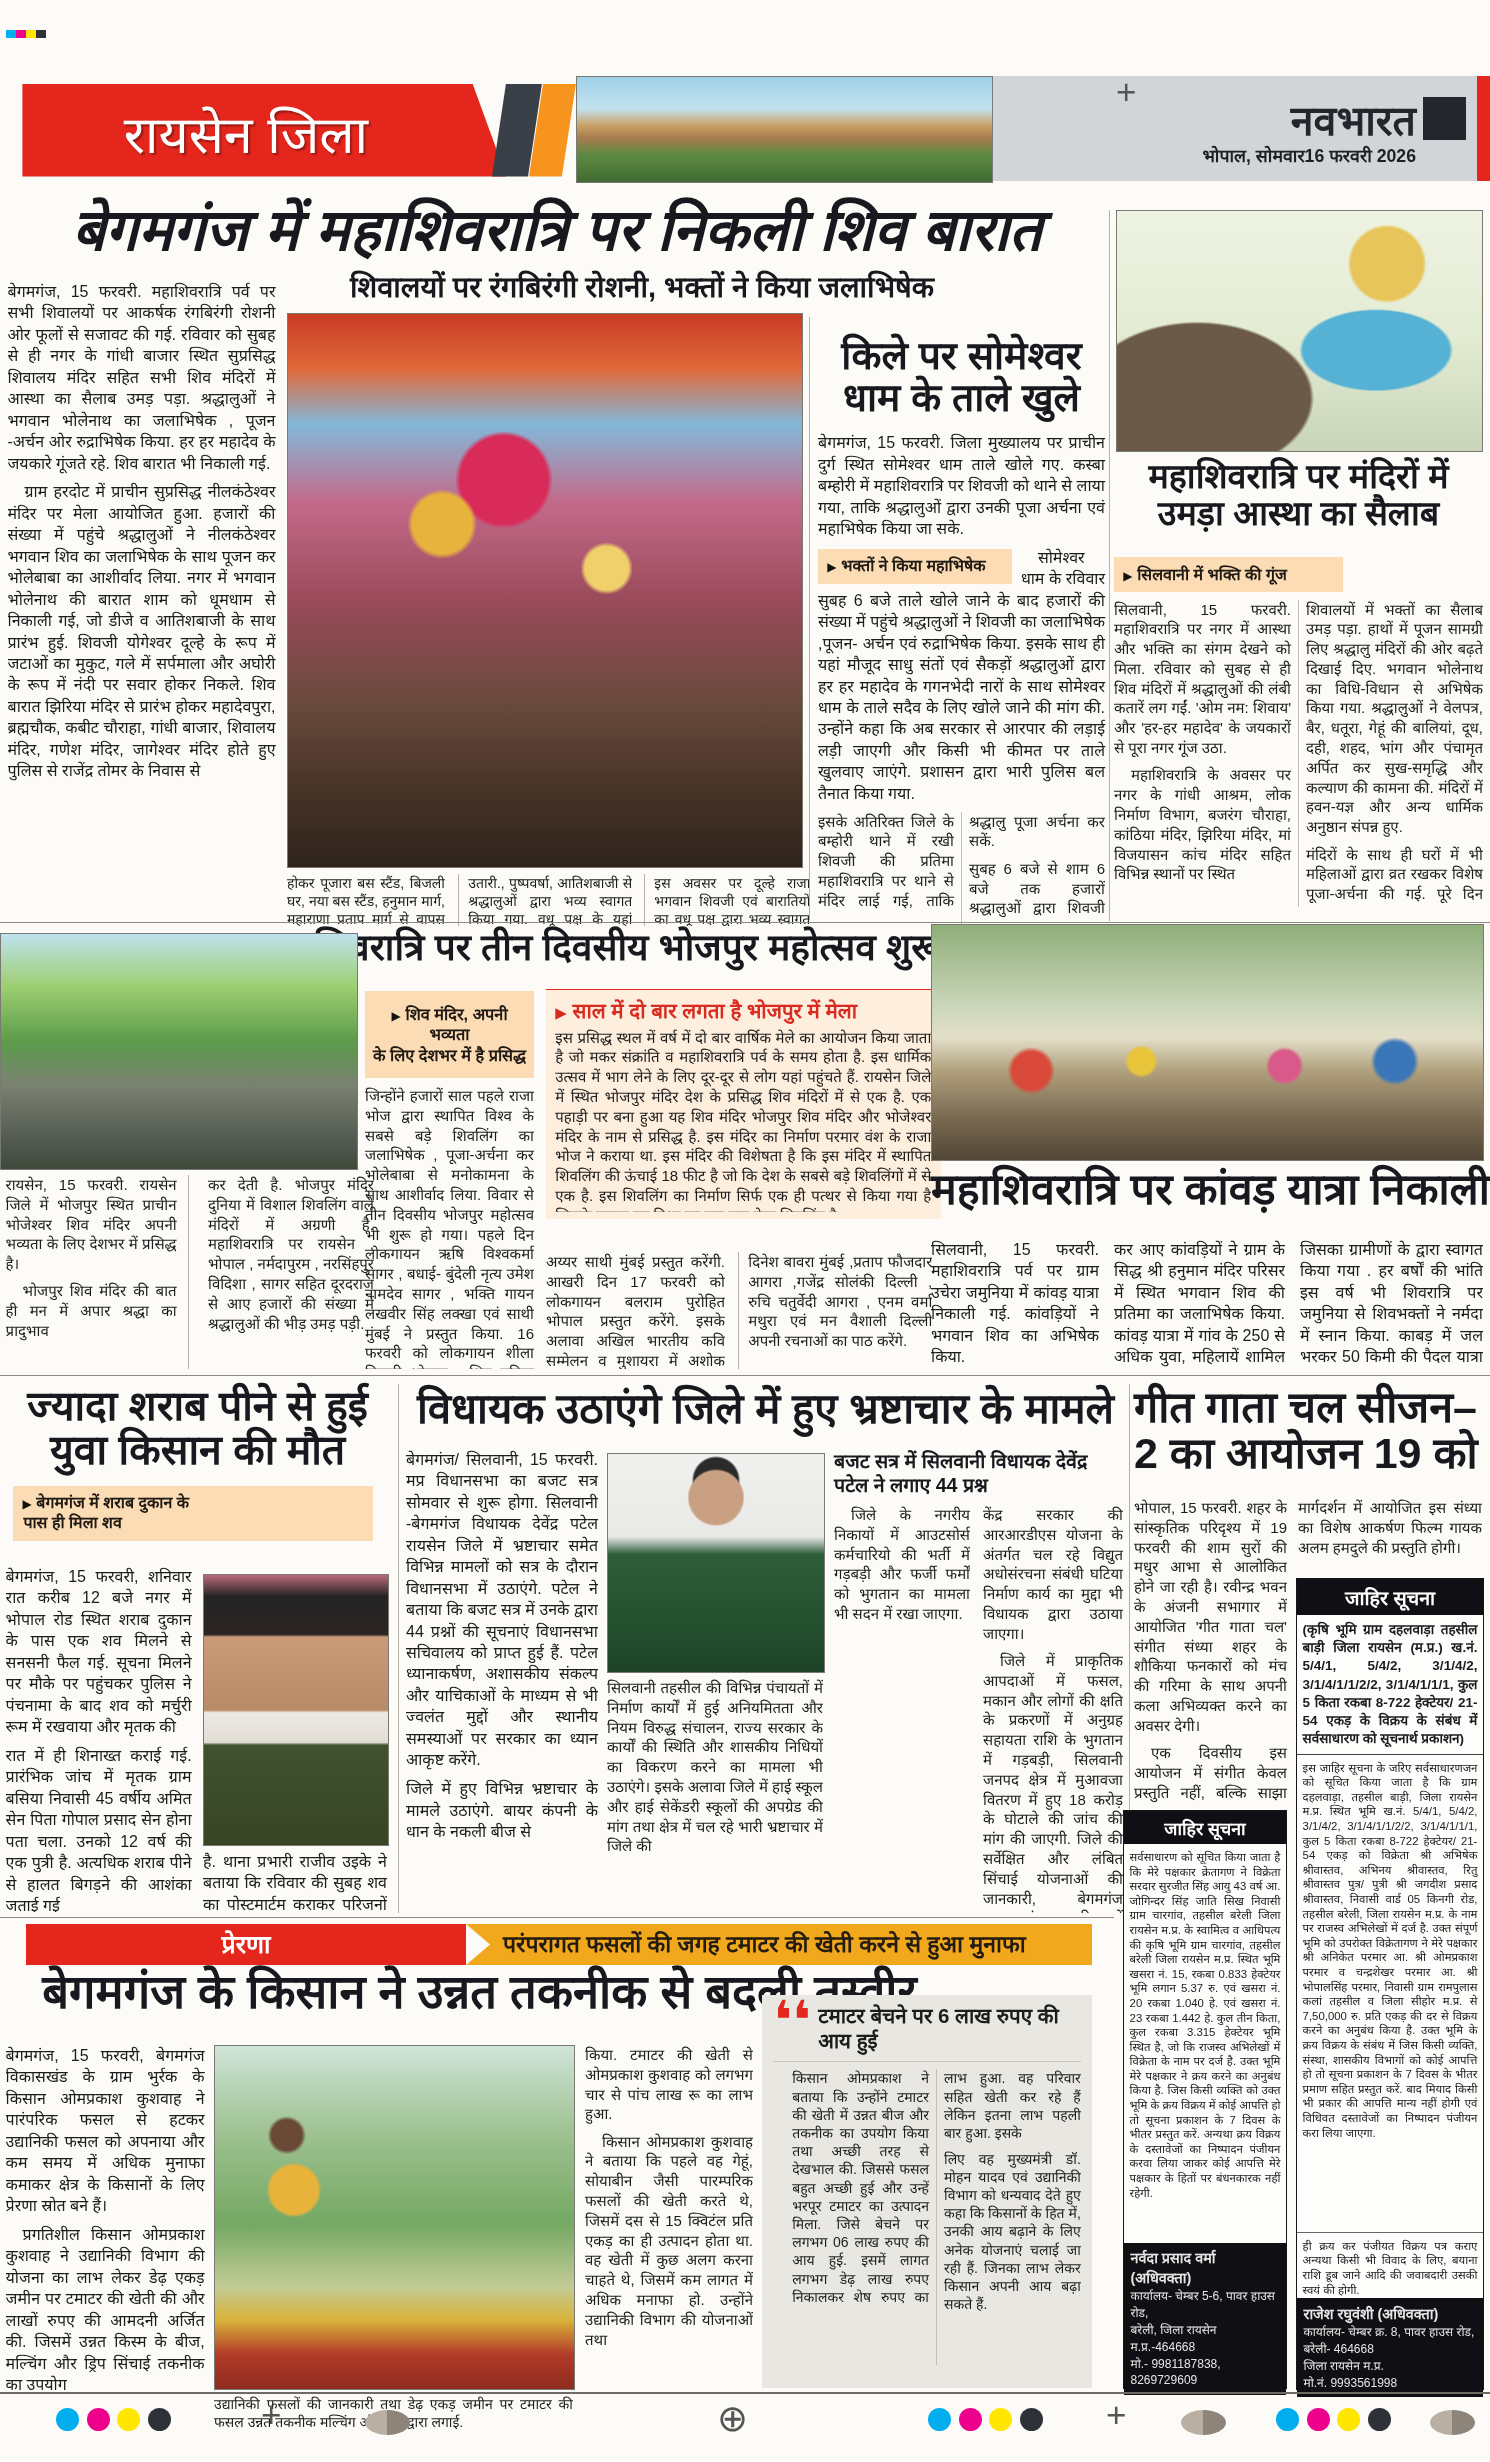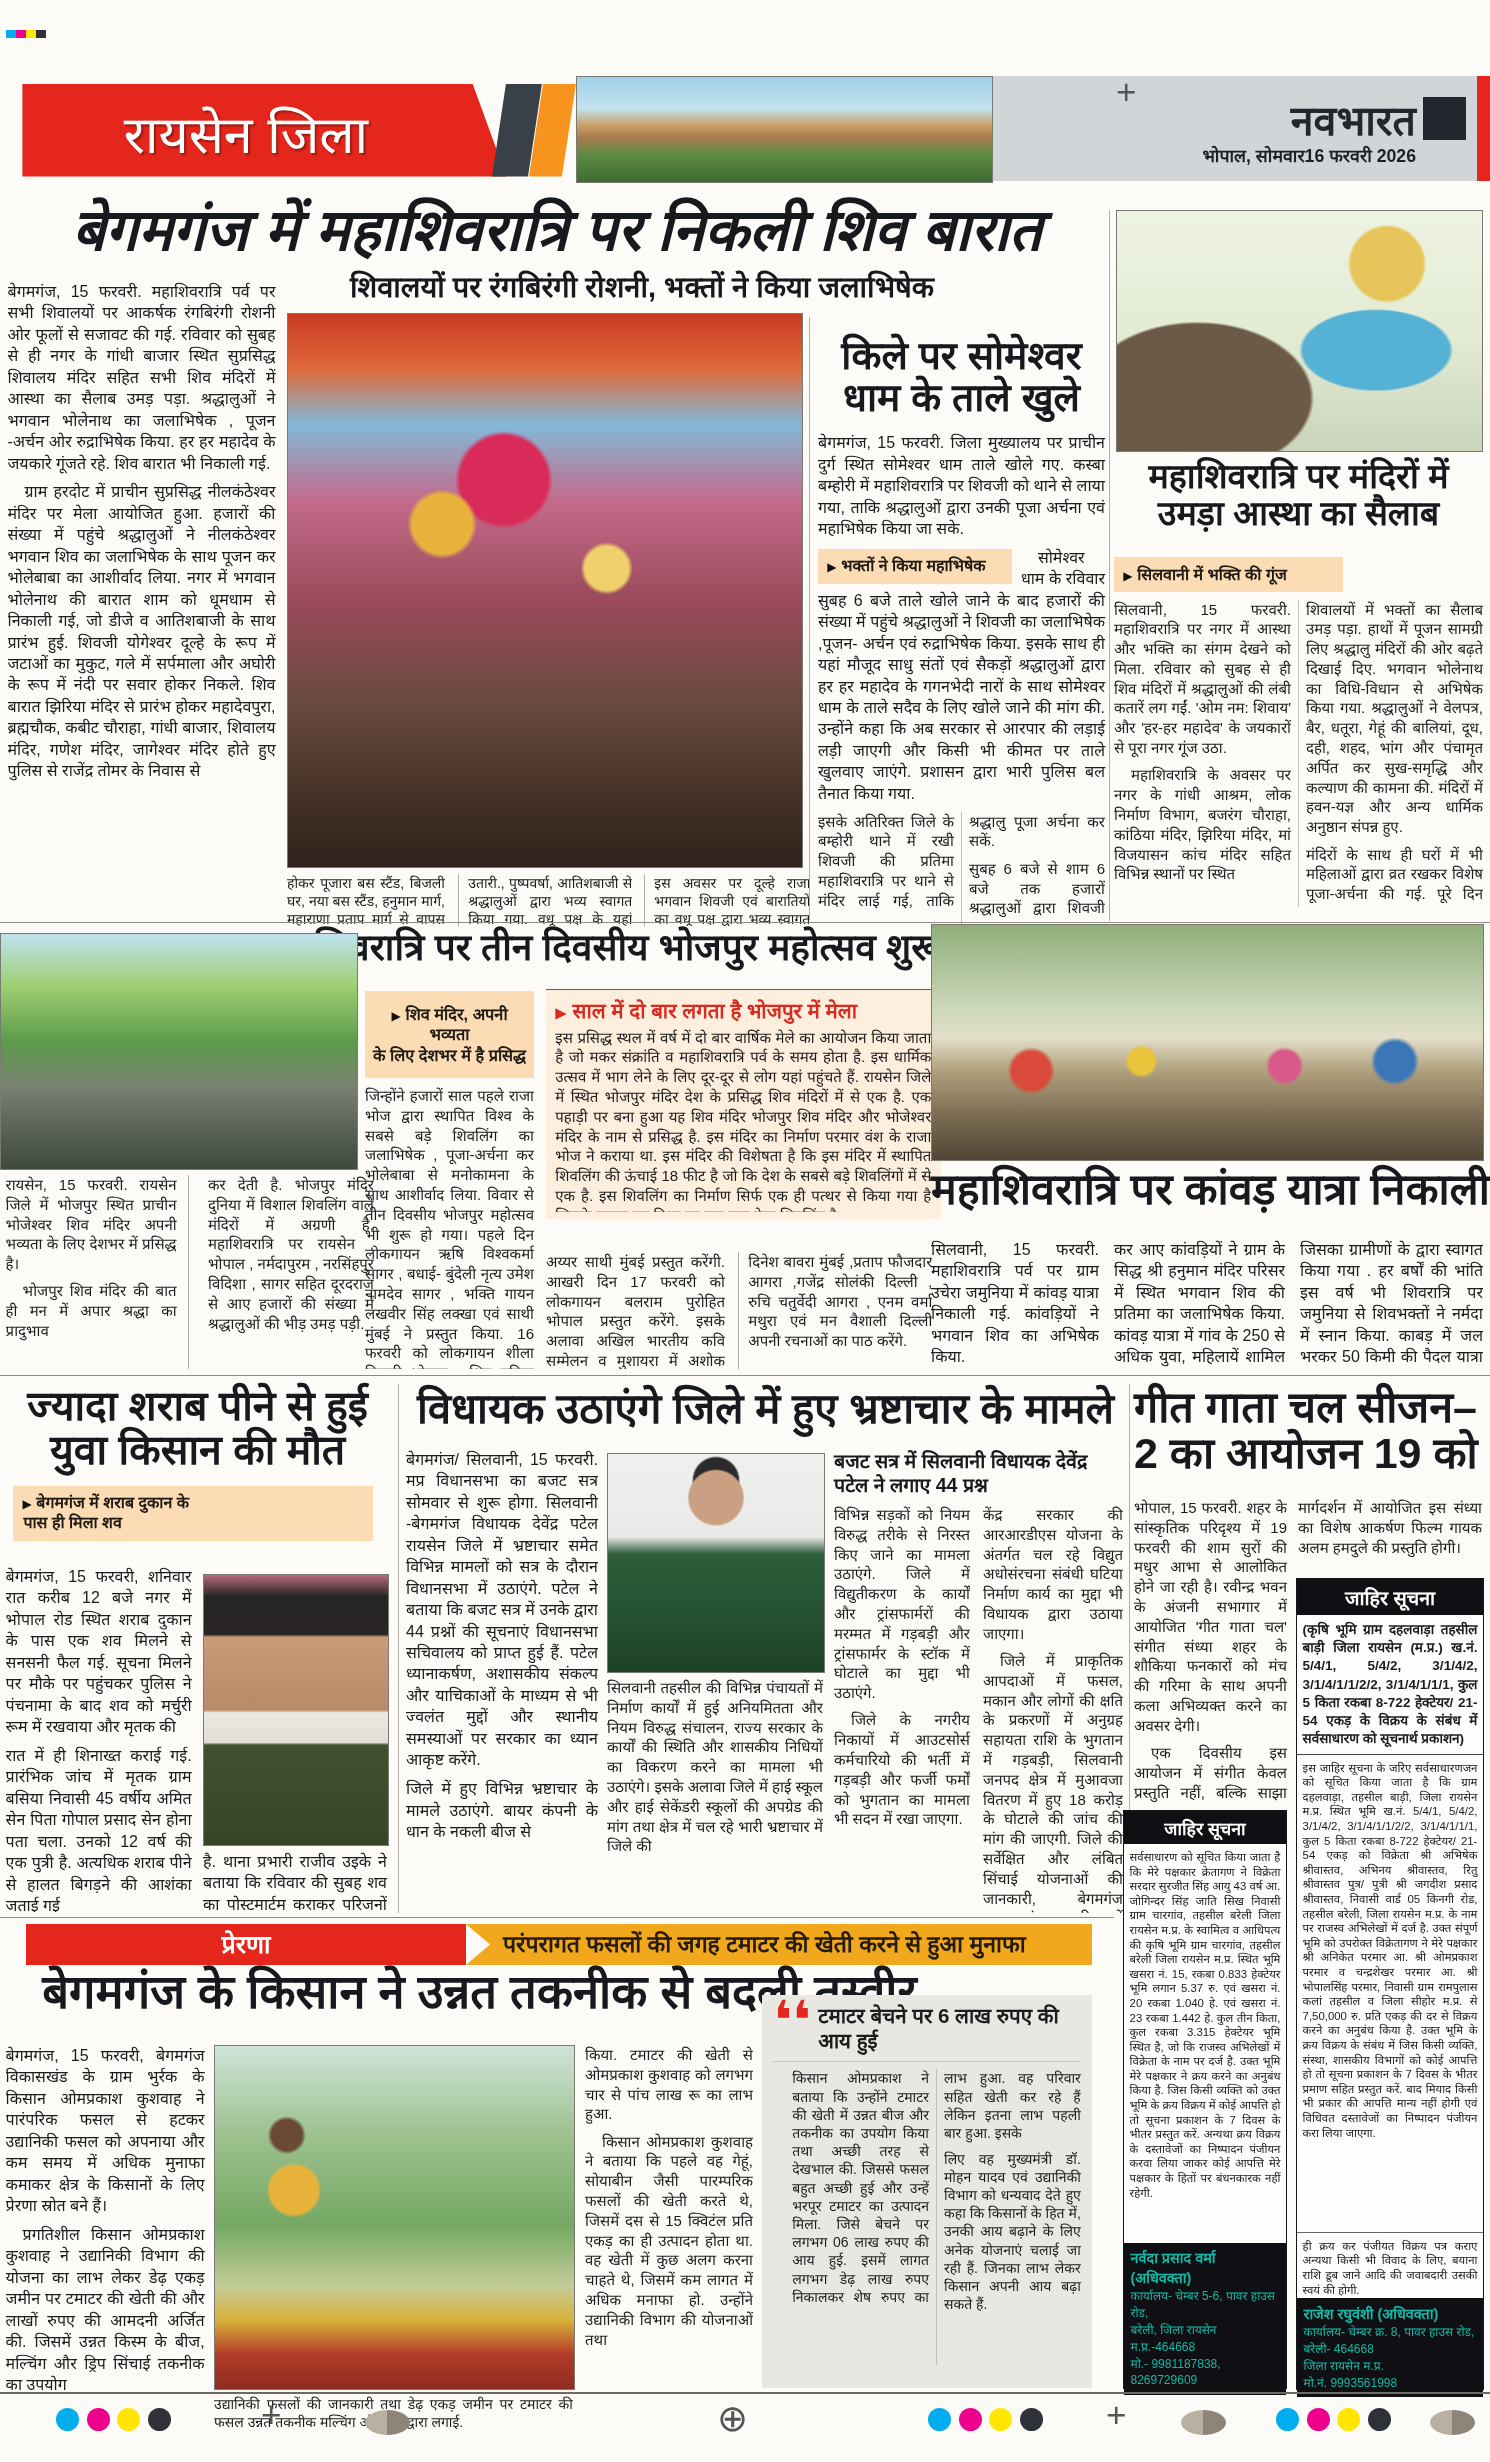--- a/index.html
+++ b/index.html
@@ -20,21 +20,21 @@
   .photo{position:absolute;border:0.9px solid #7a7a72;}
   .kicker{background:#fbdcb4;padding:7.5px 9.3px;font-weight:bold;font-size:16px;line-height:1.25;color:#201a14;}
   .kicker .arr{color:#111;font-size:12px;margin-right:4.7px;}
   .vr{position:absolute;width:0.9px;background:#b3b0a8;}
   .hrule{position:absolute;background:#8d8a82;height:1.9px;}
   .cols2{column-count:2;column-gap:15px;column-rule:0.9px solid #c2bfb6;}
   .notice{border:1.9px solid #15151a;background:#fdfdfb;}
   .ntitle{background:#101014;color:#fff;text-align:center;font-weight:800;font-size:19.6px;padding:4.7px 1.9px;}
   .nhead{font-weight:800;font-size:13.5px;line-height:1.35;padding:5.6px;border-bottom:0.9px solid #444;}
   .nbody{padding:5.6px;}
-  .advblock{background:#101014;color:#14b8a6;padding:5.6px 6.5px;font-size:12px;line-height:1.4;}
+  .advblock{background:#101014;color:#e5e5e5;padding:5.6px 6.5px;font-size:12px;line-height:1.4;}
   .advblock .nm{font-size:14.4px;font-weight:800;}
   .cmyk span{display:inline-block;width:23px;height:23px;border-radius:50%;margin-right:7.5px;}
   .c-c{background:#00aeef;} .c-m{background:#ec008c;} .c-y{background:#ffe600;} .c-k{background:#2e3138;}
   .oval{width:45px;height:25px;border-radius:50%;background:linear-gradient(90deg,#b9b0a2 50%,#8d8579 50%);}
   .plusmark{font-size:35px;color:#555;font-weight:300;}
   .quoteblk{background:#e9e7e1;}
   .qmark{color:#e4261c;font-size:54px;line-height:0.6;font-weight:800;}
 </style>
 </head>
 <body>
@@ -174,21 +174,20 @@
     <p>बेगमगंज/ सिलवानी, 15 फरवरी.  मप्र विधानसभा का बजट सत्र सोमवार से  शुरू होगा.  सिलवानी -बेगमगंज विधायक देवेंद्र पटेल रायसेन जिले में भ्रष्टाचार समेत विभिन्न मामलों को सत्र के दौरान विधानसभा में उठाएंगे. पटेल ने बताया  कि बजट सत्र में उनके द्वारा  44 प्रश्नों की सूचनाएं विधानसभा  सचिवालय  को प्राप्त हुई हैं. पटेल ध्यानाकर्षण, अशासकीय संकल्प और याचिकाओं के माध्यम से भी ज्वलंत मुद्दों और स्थानीय समस्याओं पर सरकार का ध्यान आकृष्ट करेंगे.</p>
     <p>जिले में हुए विभिन्न भ्रष्टाचार के मामले उठाएंगे. बायर कंपनी के धान के नकली बीज से</p>
   </div>
   <div class="photo" style="left:607px;top:1453px;width:216px;height:218px;background:
       radial-gradient(circle at 50% 20%,#caa083 0 13%,transparent 14%),
       radial-gradient(circle at 50% 12%,#2b2b2b 0 10%,transparent 11%),
       linear-gradient(180deg,#f0f0ee 0%,#e9e9e7 38%,#2e5d3a 46%,#24502f 78%,#1d4227 100%);"></div>
   <div class="abs body16 jt" style="left:607px;top:1678px;width:216px;height:235px;overflow:hidden;">सिलवानी तहसील की विभिन्न पंचायतों में निर्माण कार्यों में हुई अनियमितता और नियम विरुद्ध संचालन, राज्य सरकार के कार्यों की स्थिति और शासकीय निधियों का विकरण करने का मामला भी उठाएंगे। इसके अलावा जिले में हाई स्कूल और हाई सेकेंडरी स्कूलों की अपग्रेड की मांग तथा क्षेत्र में चल रहे भारी भ्रष्टाचार में जिले की</div>
   <div class="abs hl" style="left:834px;top:1449px;width:291px;font-size:19.6px;line-height:1.25;">बजट सत्र में सिलवानी विधायक देवेंद्र पटेल ने लगाए 44 प्रश्न</div>
   <div class="abs body16 jt" style="left:834px;top:1505px;width:136px;height:408px;overflow:hidden;">
-    <p>विभिन्न सड़कों को नियम विरुद्ध तरीके से निरस्त किए जाने का मामला उठाएंगे. जिले में विद्युतीकरण के कार्यों और ट्रांसफार्मरों की मरम्मत में गड़बड़ी और ट्रांसफार्मर के स्टॉक में घोटाले का मुद्दा भी उठाएंगे.</p>
     <p class="ind">जिले के नगरीय निकायों में आउटसोर्स कर्मचारियो की भर्ती में गड़बड़ी और फर्जी फर्मों को भुगतान का मामला भी सदन में रखा जाएगा.</p>
   </div>
   <div class="abs body16 jt" style="left:983px;top:1505px;width:140px;height:408px;overflow:hidden;">
     <p>केंद्र सरकार की आरआरडीएस योजना के अंतर्गत चल रहे विद्युत अधोसंरचना संबंधी घटिया निर्माण कार्य का मुद्दा भी विधायक द्वारा उठाया जाएगा।</p>
     <p class="ind">जिले में प्राकृतिक आपदाओं में फसल, मकान और लोगों की क्षति के प्रकरणों में अनुग्रह सहायता राशि के भुगतान में गड़बड़ी, सिलवानी जनपद क्षेत्र में मुआवजा वितरण में हुए 18 करोड़ के घोटाले की जांच की मांग की जाएगी. जिले की सर्वेक्षित और लंबित सिंचाई योजनाओं की जानकारी, बेगमगंज जनपद पंचायत परिसर में दुकानों और व्यावसायिक परिसर का नियमविरुद्ध निर्माण, पंचायतों द्वारा निर्मित सामुदायिक स्वच्छता परिसरों में पानी और बिजली की अनुपलब्धता, पुलों का गुणवत्ताहीन निर्माण कार्य जैसे विभिन्न मामले उठाए जाएंगे.</p>
   </div>
 
   <div class="vr" style="left:1129px;top:1384px;height:1004px;"></div>
   <div class="abs hl" style="left:1134px;top:1384px;width:350px;font-size:43px;">
     <div class="nw">गीत गाता चल सीजन–</div>

